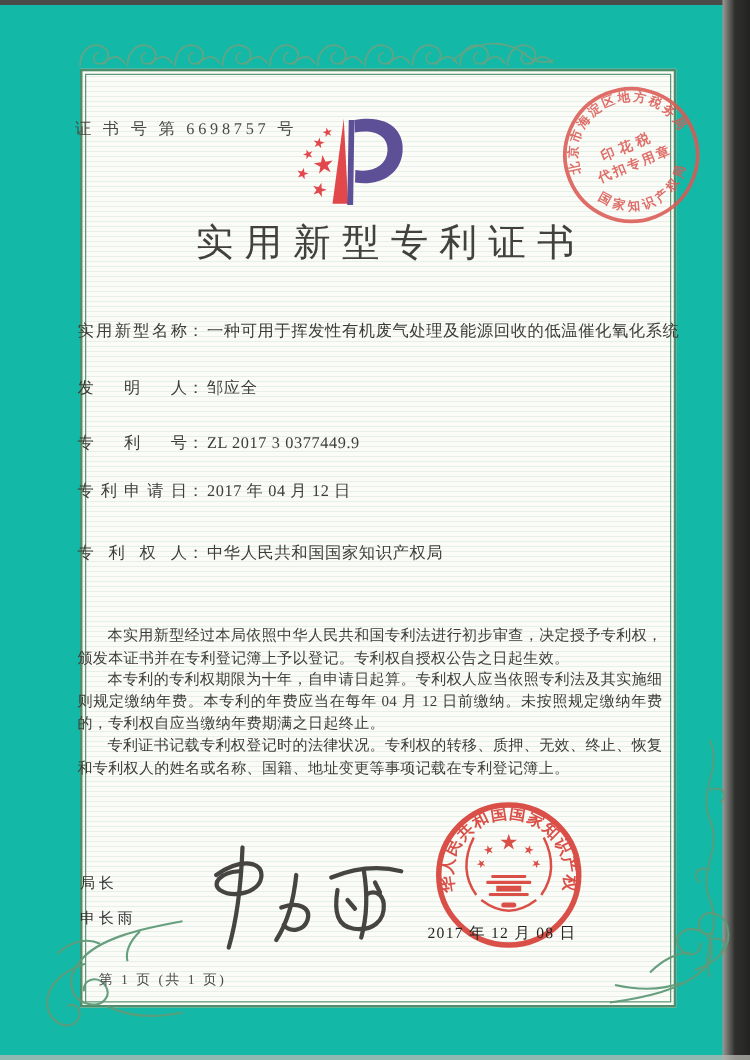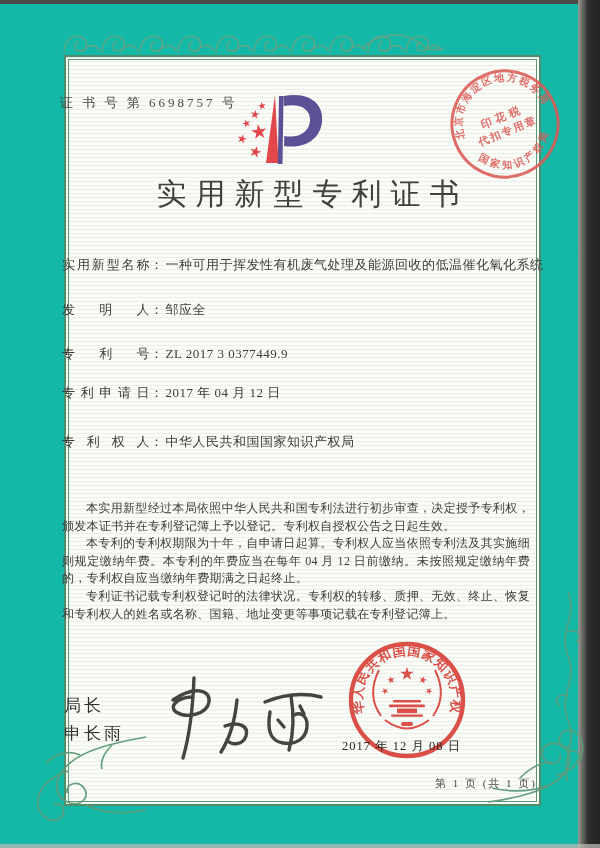--- a/index.html
+++ b/index.html
@@ -20,24 +20,24 @@
   .cert-no{position:absolute;left:60px;top:94px;font-size:13px;letter-spacing:3px;color:#4a4a46;}
   .title{position:absolute;left:64px;top:174px;width:473px;text-align:center;
          font-size:30px;letter-spacing:9px;color:#42413e;font-weight:500;margin-left:12px;}
   .field-row{position:absolute;left:62px;font-size:13px;letter-spacing:.5px;color:#3d3c39;white-space:nowrap;}
   .flabel{display:inline-block;width:88px;text-align:justify;text-align-last:justify;vertical-align:bottom;}
   .fvalue{margin-left:2px;}
   .body-text{position:absolute;left:62px;top:500px;width:468px;font-size:12px;
              line-height:17.6px;text-align:justify;letter-spacing:.3px;color:#3d3c39;}
   .body-text p{margin:0;text-indent:2em;}
   .signer{position:absolute;left:64px;top:692px;font-family:Liberation Sans, sans-serif;
-          font-size:17px;letter-spacing:3px;color:#333230;line-height:28px;}
+          font-size:12px;letter-spacing:3px;color:#333230;line-height:28px;}
   .seal-date{position:absolute;left:342px;top:738px;font-size:12.5px;letter-spacing:1px;color:#262522;z-index:6;}
-  .footer{position:absolute;left:64px;top:776px;width:473px;text-align:right;
-          font-size:11px;letter-spacing:2px;color:#4a4a46;}
+  .footer{position:absolute;left:64px;top:776px;width:473px;text-align:left;
+          font-size:11px;letter-spacing:2px;color:#4a4a46;padding-left:15px;}
   svg{display:block;}
   .seal-svg{position:absolute;left:340px;top:634px;z-index:5;opacity:.93;}
   .stamp-svg{position:absolute;left:442px;top:58px;z-index:7;opacity:.88;}
   .logo-svg{position:absolute;left:232px;top:86px;}
   .sig-svg{position:absolute;left:145px;top:666px;z-index:4;}
 </style>
 </head>
 <body>
 
 <div class="stage">

